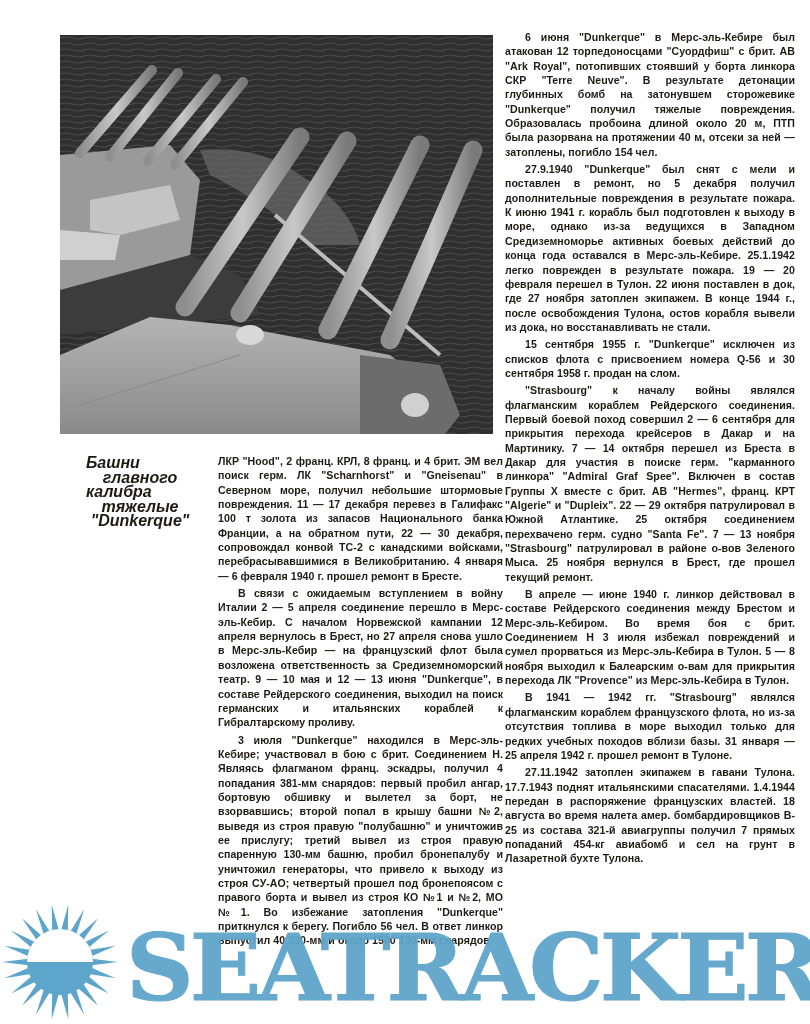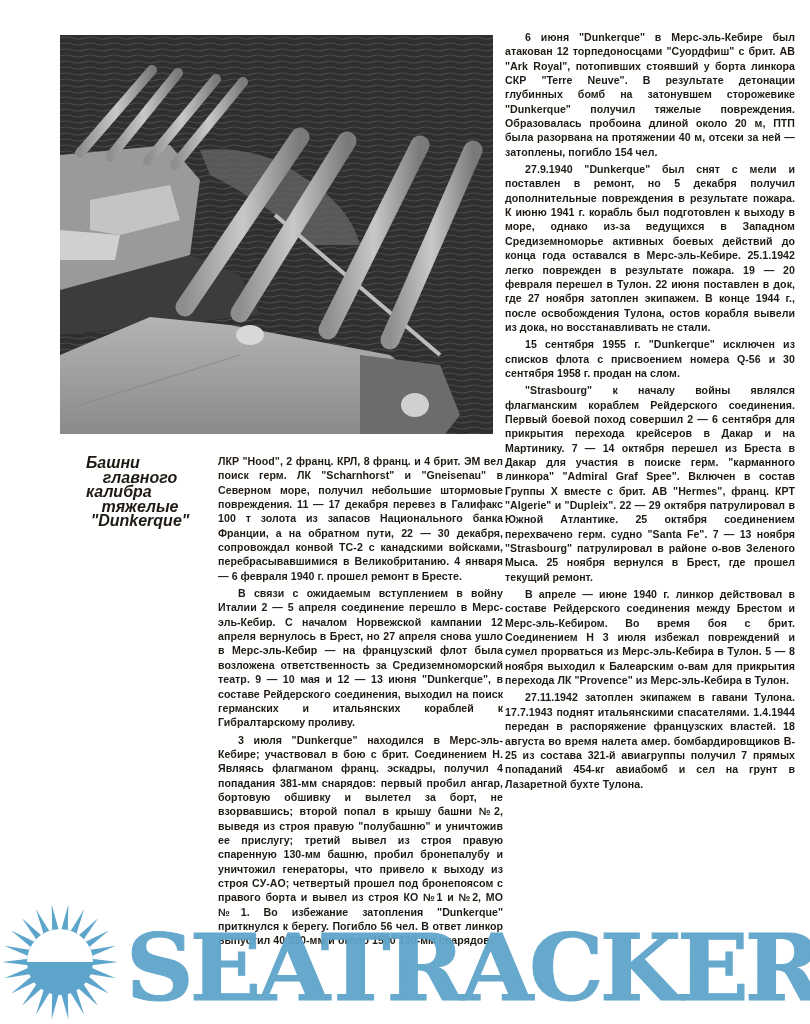--- a/index.html
+++ b/index.html
@@ -108,20 +108,21 @@
   <span>калибра тяжелые</span><br>
   <span>"Dunkerque"</span>
 </div>
 
 <div class="col col-right">
   <p>6 июня "Dunkerque" в Мерс-эль-Кебире был атакован 12 торпедоносцами "Суордфиш" с брит. АВ "Ark Royal", потопивших стоявший у борта линкора СКР "Terre Neuve". В результате детонации глубинных бомб на затонувшем сторожевике "Dunkerque" получил тяжелые повреждения. Образовалась пробоина длиной около 20 м, ПТП была разорвана на протяжении 40 м, отсеки за ней — затоплены, погибло 154 чел.</p>
   <p>27.9.1940 "Dunkerque" был снят с мели и поставлен в ремонт, но 5 декабря получил дополнительные повреждения в результате пожара. К июню 1941 г. корабль был подготовлен к выходу в море, однако из-за ведущихся в Западном Средиземноморье активных боевых действий до конца года оставался в Мерс-эль-Кебире. 25.1.1942 легко поврежден в результате пожара. 19 — 20 февраля перешел в Тулон. 22 июня поставлен в док, где 27 ноября затоплен экипажем. В конце 1944 г., после освобождения Тулона, остов корабля вывели из дока, но восстанавливать не стали.</p>
   <p>15 сентября 1955 г. "Dunkerque" исключен из списков флота с присвоением номера Q-56 и 30 сентября 1958 г. продан на слом.</p>
   <p>"Strasbourg" к началу войны являлся флагманским кораблем Рейдерского соединения. Первый боевой поход совершил 2 — 6 сентября для прикрытия перехода крейсеров в Дакар и на Мартинику. 7 — 14 октября перешел из Бреста в Дакар для участия в поиске герм. "карманного линкора" "Admiral Graf Spee". Включен в состав Группы X вместе с брит. АВ "Hermes", франц. КРТ "Algerie" и "Dupleix". 22 — 29 октября патрулировал в Южной Атлантике. 25 октября соединением перехвачено герм. судно "Santa Fe". 7 — 13 ноября "Strasbourg" патрулировал в районе о-вов Зеленого Мыса. 25 ноября вернулся в Брест, где прошел текущий ремонт.</p>
   <p>В апреле — июне 1940 г. линкор действовал в составе Рейдерского соединения между Брестом и Мерс-эль-Кебиром. Во время боя с брит. Соединением Н 3 июля избежал повреждений и сумел прорваться из Мерс-эль-Кебира в Тулон. 5 — 8 ноября выходил к Балеарским о-вам для прикрытия перехода ЛК "Provence" из Мерс-эль-Кебира в Тулон.</p>
+  <p>В 1941 — 1942 гг. "Strasbourg" являлся флагманским кораблем французского флота, но из-за отсутствия топлива в море выходил только для редких учебных походов вблизи базы. 31 января — 25 апреля 1942 г. прошел ремонт в Тулоне.</p>
   <p>27.11.1942 затоплен экипажем в гавани Тулона. 17.7.1943 поднят итальянскими спасателями. 1.4.1944 передан в распоряжение французских властей. 18 августа во время налета амер. бомбардировщиков B-25 из состава 321-й авиагруппы получил 7 прямых попаданий 454-кг авиабомб и сел на грунт в Лазаретной бухте Тулона.</p>
 </div>
 
 <div class="col col-mid">
   <p class="noindent">ЛКР "Hood", 2 франц. КРЛ, 8 франц. и 4 брит. ЭМ вел поиск герм. ЛК "Scharnhorst" и "Gneisenau" в Северном море, получил небольшие штормовые повреждения. 11 — 17 декабря перевез в Галифакс 100 т золота из запасов Национального банка Франции, а на обратном пути, 22 — 30 декабря, сопровождал конвой TC-2 с канадскими войсками, перебрасывавшимися в Великобританию. 4 января — 6 февраля 1940 г. прошел ремонт в Бресте.</p>
   <p>В связи с ожидаемым вступлением в войну Италии 2 — 5 апреля соединение перешло в Мерс-эль-Кебир. С началом Норвежской кампании 12 апреля вернулось в Брест, но 27 апреля снова ушло в Мерс-эль-Кебир — на французский флот была возложена ответственность за Средиземноморский театр. 9 — 10 мая и 12 — 13 июня "Dunkerque", в составе Рейдерского соединения, выходил на поиск германских и итальянских кораблей к Гибралтарскому проливу.</p>
   <p>3 июля "Dunkerque" находился в Мерс-эль-Кебире; участвовал в бою с брит. Соединением Н. Являясь флагманом франц. эскадры, получил 4 попадания 381-мм снарядов: первый пробил ангар, бортовую обшивку и вылетел за борт, не взорвавшись; второй попал в крышу башни №2, выведя из строя правую "полубашню" и уничтожив ее прислугу; третий вывел из строя правую спаренную 130-мм башню, пробил бронепалубу и уничтожил генераторы, что привело к выходу из строя СУ-АО; четвертый прошел под бронепоясом с правого борта и вывел из строя КО №1 и №2, МО №1. Во избежание затопления "Dunkerque" приткнулся к берегу. Погибло 56 чел. В ответ линкор выпустил 40 330-мм и около 1500 130-мм снарядов.</p>
 </div>
 
 <div class="watermark">

